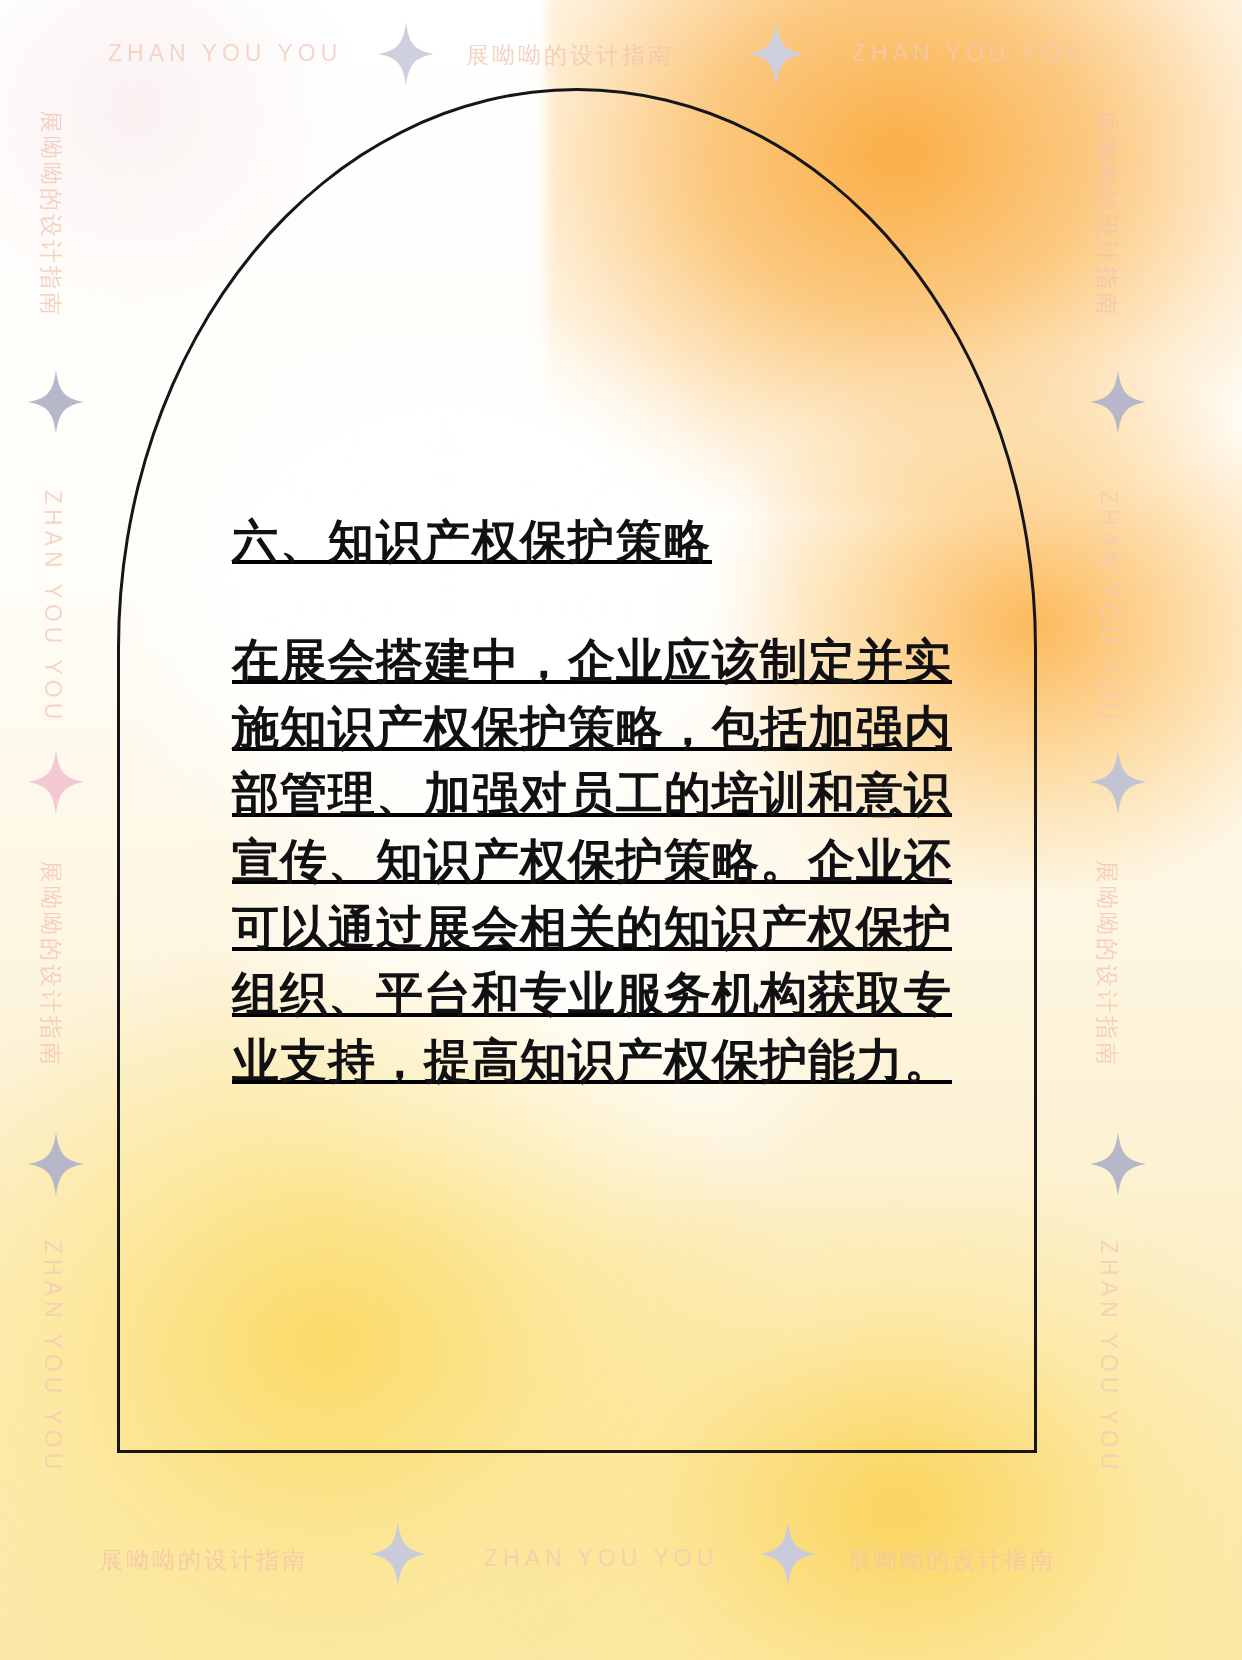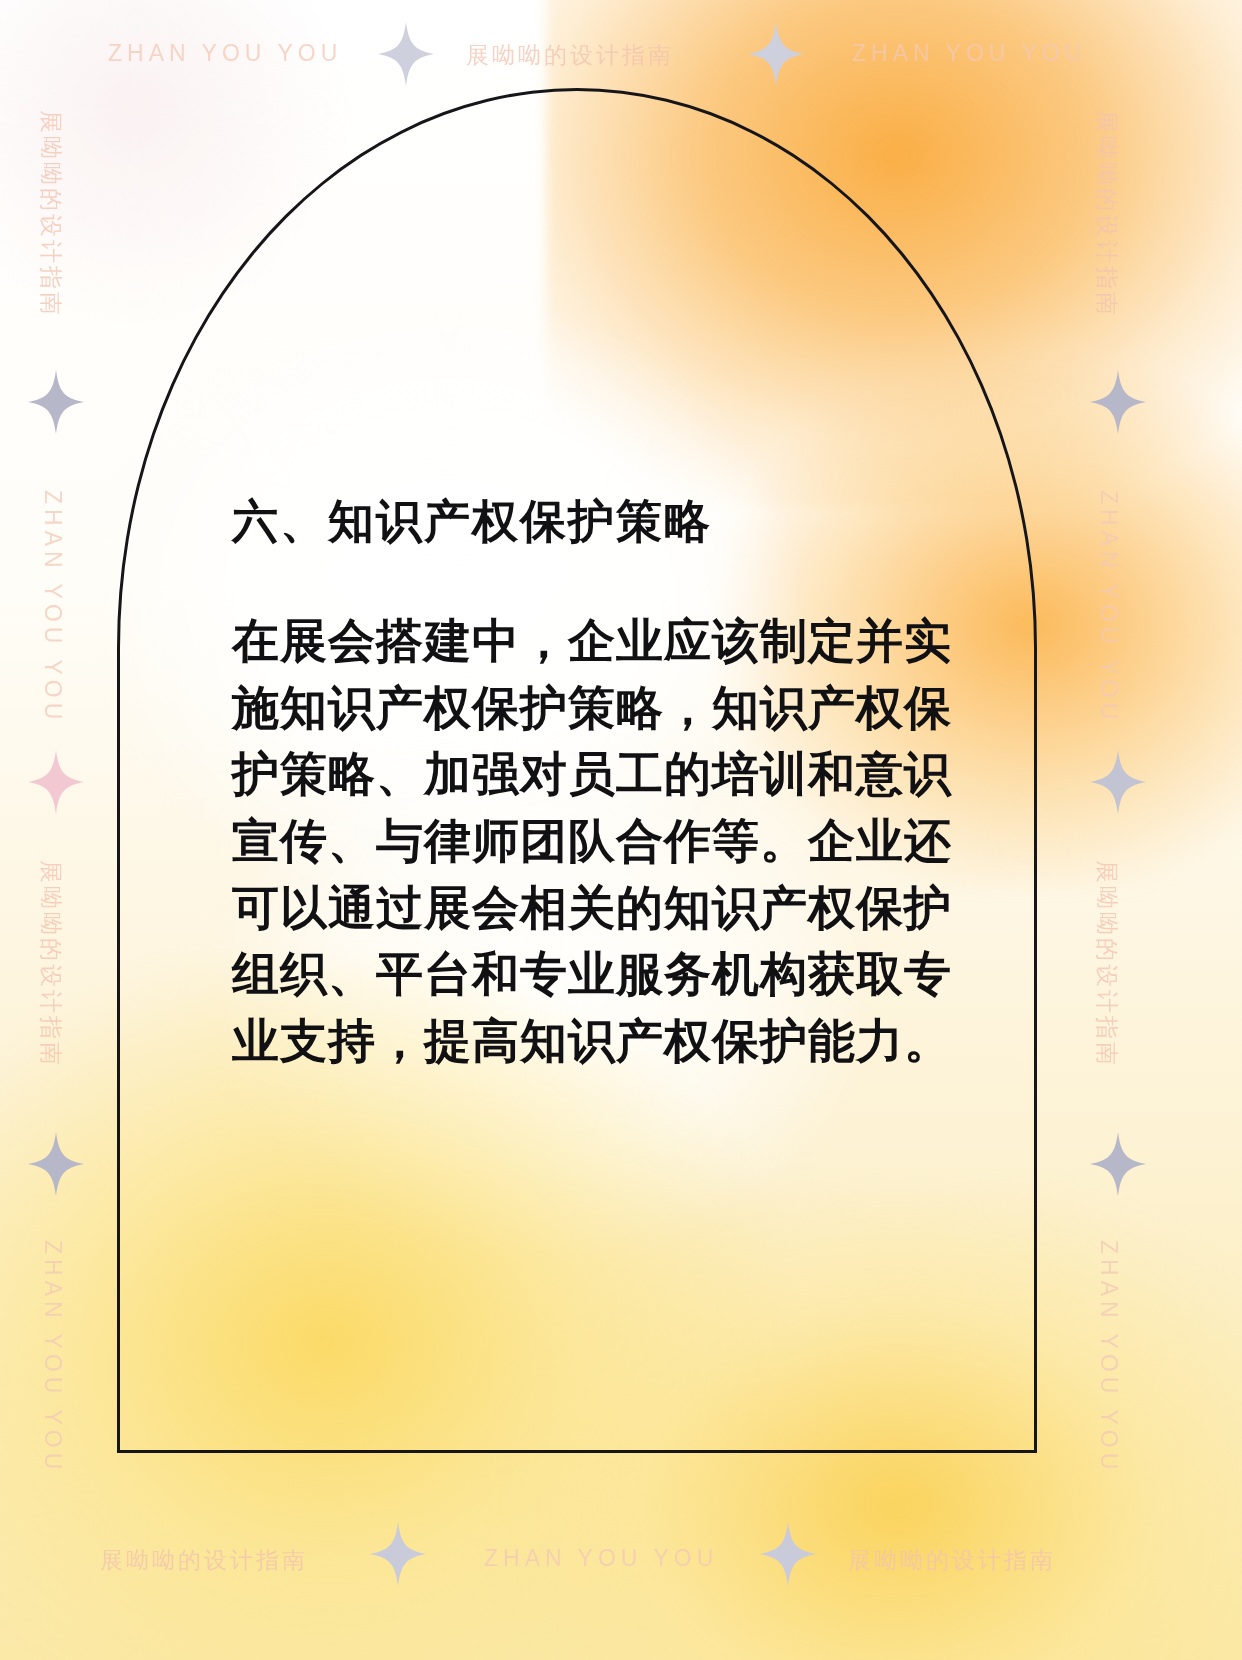--- a/index.html
+++ b/index.html
@@ -102,22 +102,23 @@
     border-top-left-radius: 460px 560px;
     border-top-right-radius: 460px 560px;
     box-sizing: border-box;
     background: transparent;
   }
 
   
   .content {
     position: absolute;
     left: 232px;
-    top: 492px;
+    top: 512px;
     width: 720px;
+    text-decoration: underline;
   }
   .heading {
     font-size: 46px;
     line-height: 1.3;
     letter-spacing: 2px;
     color: #111114;
     font-weight: 600;
     margin: 0 0 56px 0;
   }
   .body-text {
@@ -172,21 +173,21 @@
   <div class="bg-blob-orange2"></div>
   <div class="bg-blob-white"></div>
   <div class="bg-blob-whitemid"></div>
   <div class="bg-blob-yellow"></div>
   <div class="bg-blob-yellow2"></div>
 
   <div class="arch"></div>
 
   <div class="content">
     <h1 class="heading">六、知识产权保护策略</h1>
-    <p class="body-text">在展会搭建中，企业应该制定并实施知识产权保护策略，知识产权保护策略、加强对员工的培训和意识宣传、与律师团队合作等。企业还可以通过展会相关的知识产权保护组织、平台和专业服务机构获取专业支持，提高知识产权保护能力。</p>
+    <p class="body-text">在展会搭建中，企业应该制定并实施知识产权保护策略，包括加强内部管理、加强对员工的培训和意识宣传、知识产权保护策略。企业还可以通过展会相关的知识产权保护组织、平台和专业服务机构获取专业支持，提高知识产权保护能力。</p>
   </div>
 
   <div class="wm wm-en" style="left:108px; top:40px;">ZHAN YOU YOU</div>
   <div class="wm wm-cn" style="left:466px; top:40px;">展呦呦的设计指南</div>
   <div class="wm wm-en" style="left:852px; top:40px;">ZHAN YOU YOU</div>
 
   <div class="wm wm-cn" style="left:100px; top:1545px;">展呦呦的设计指南</div>
   <div class="wm wm-en" style="left:484px; top:1545px;">ZHAN YOU YOU</div>
   <div class="wm wm-cn" style="left:848px; top:1545px;">展呦呦的设计指南</div>
 

